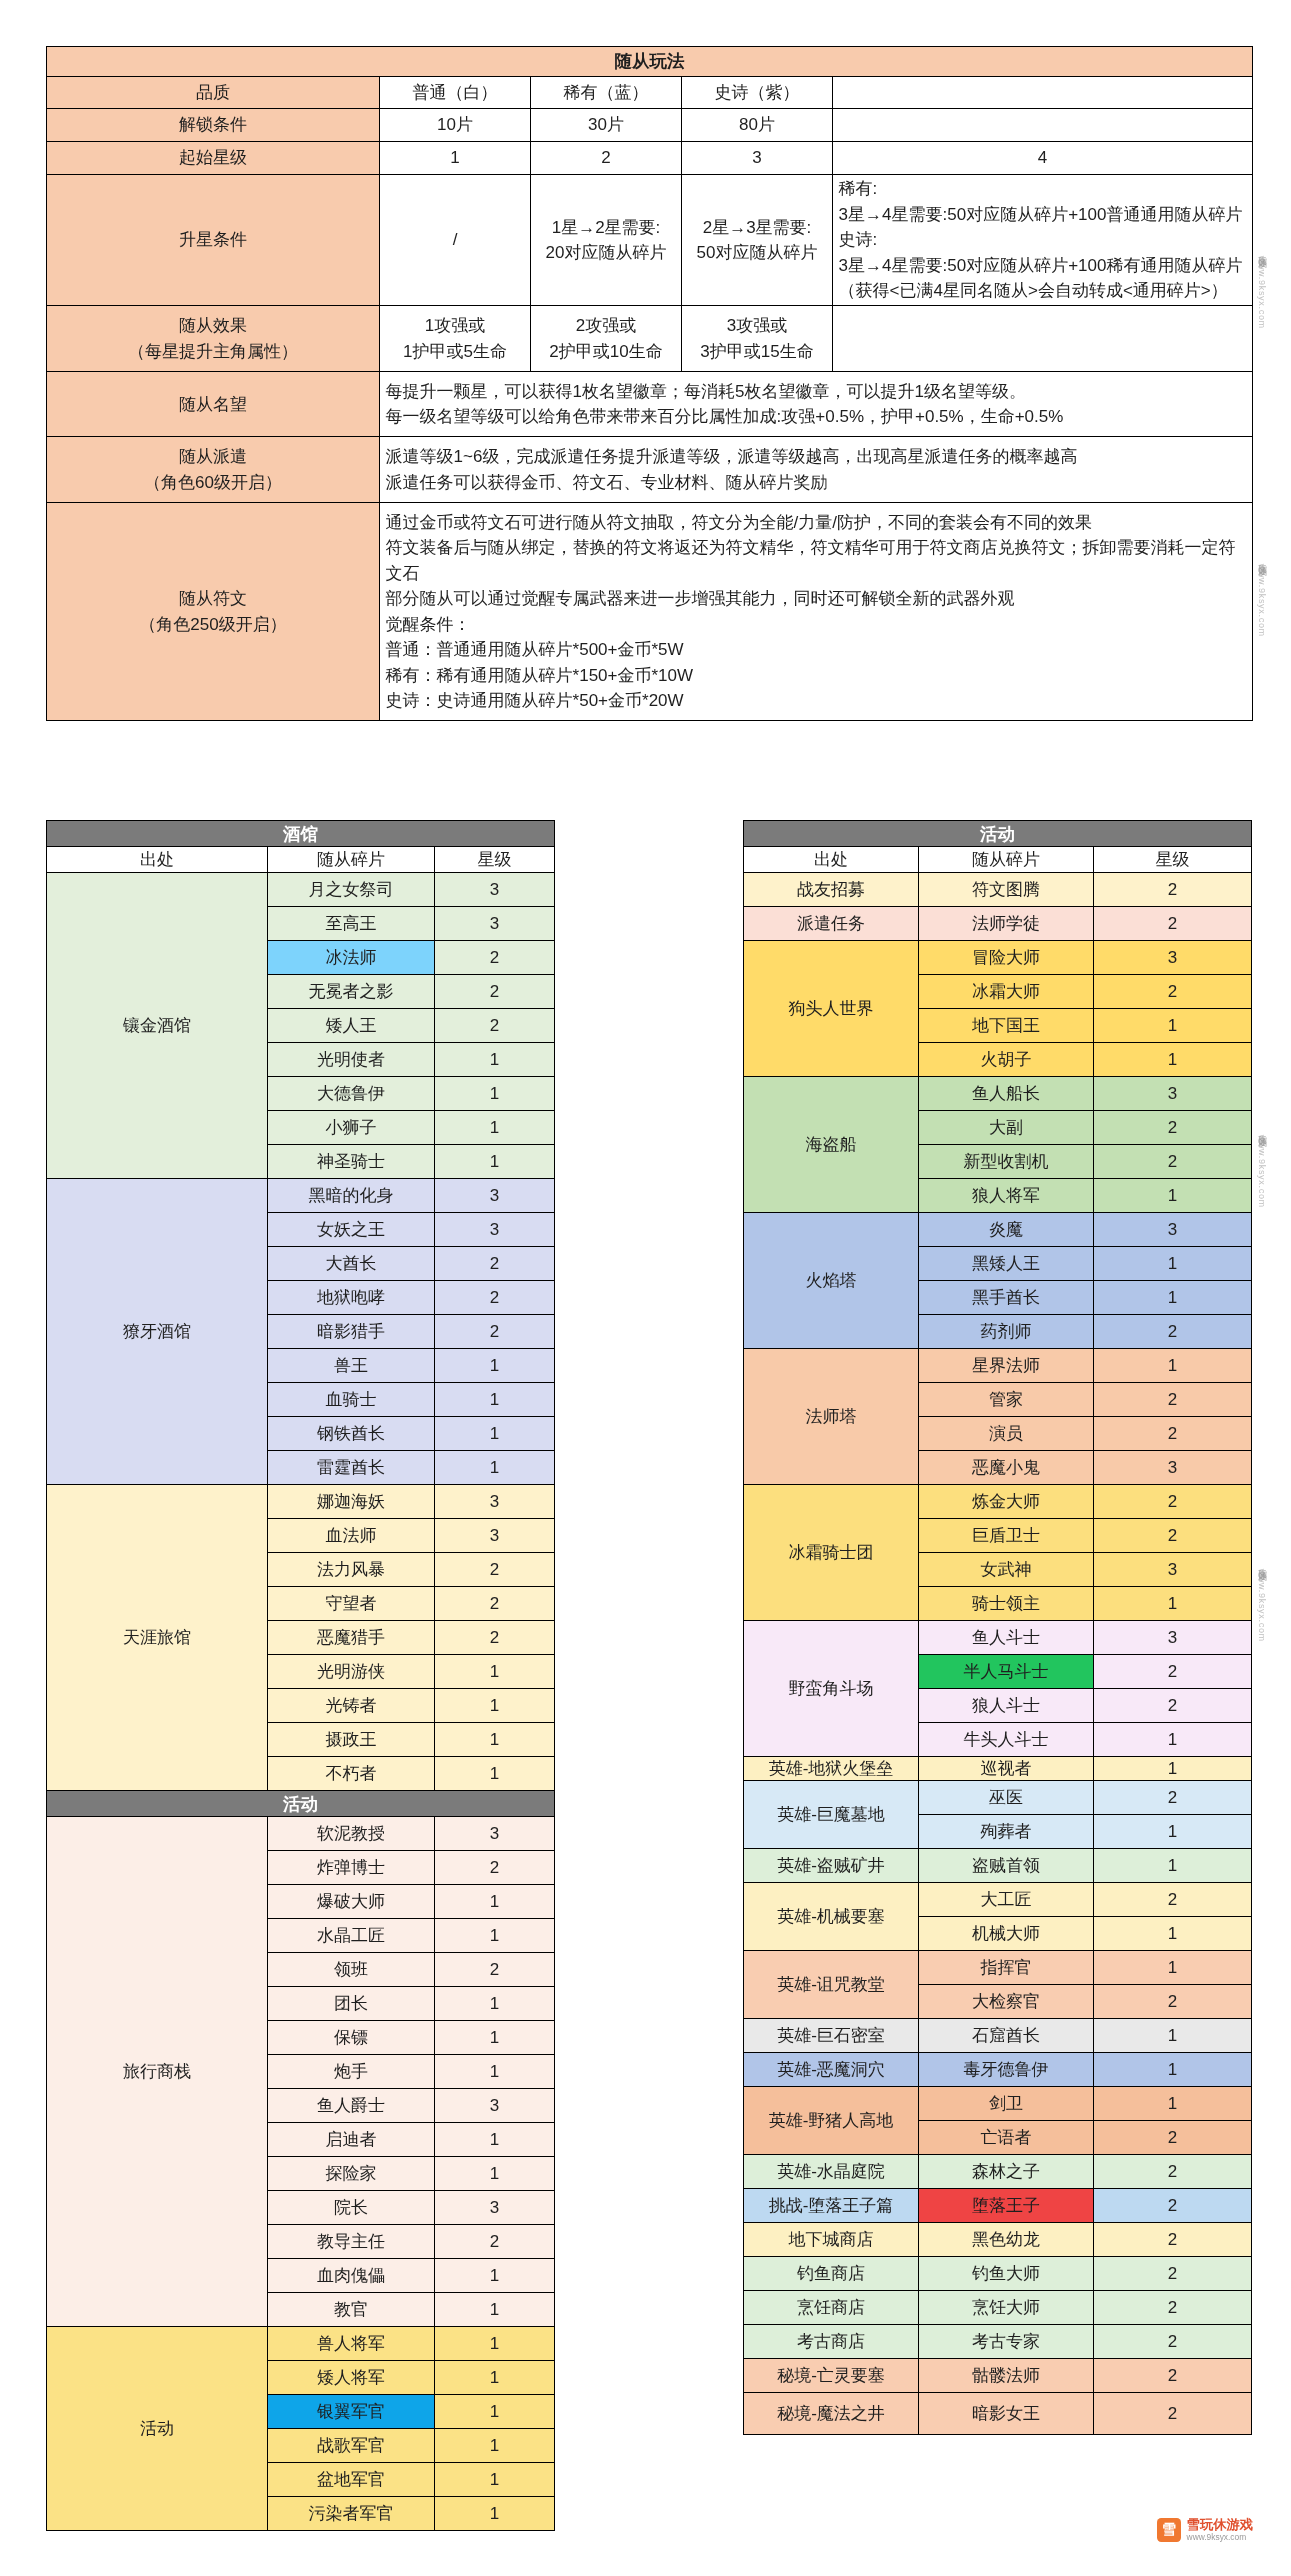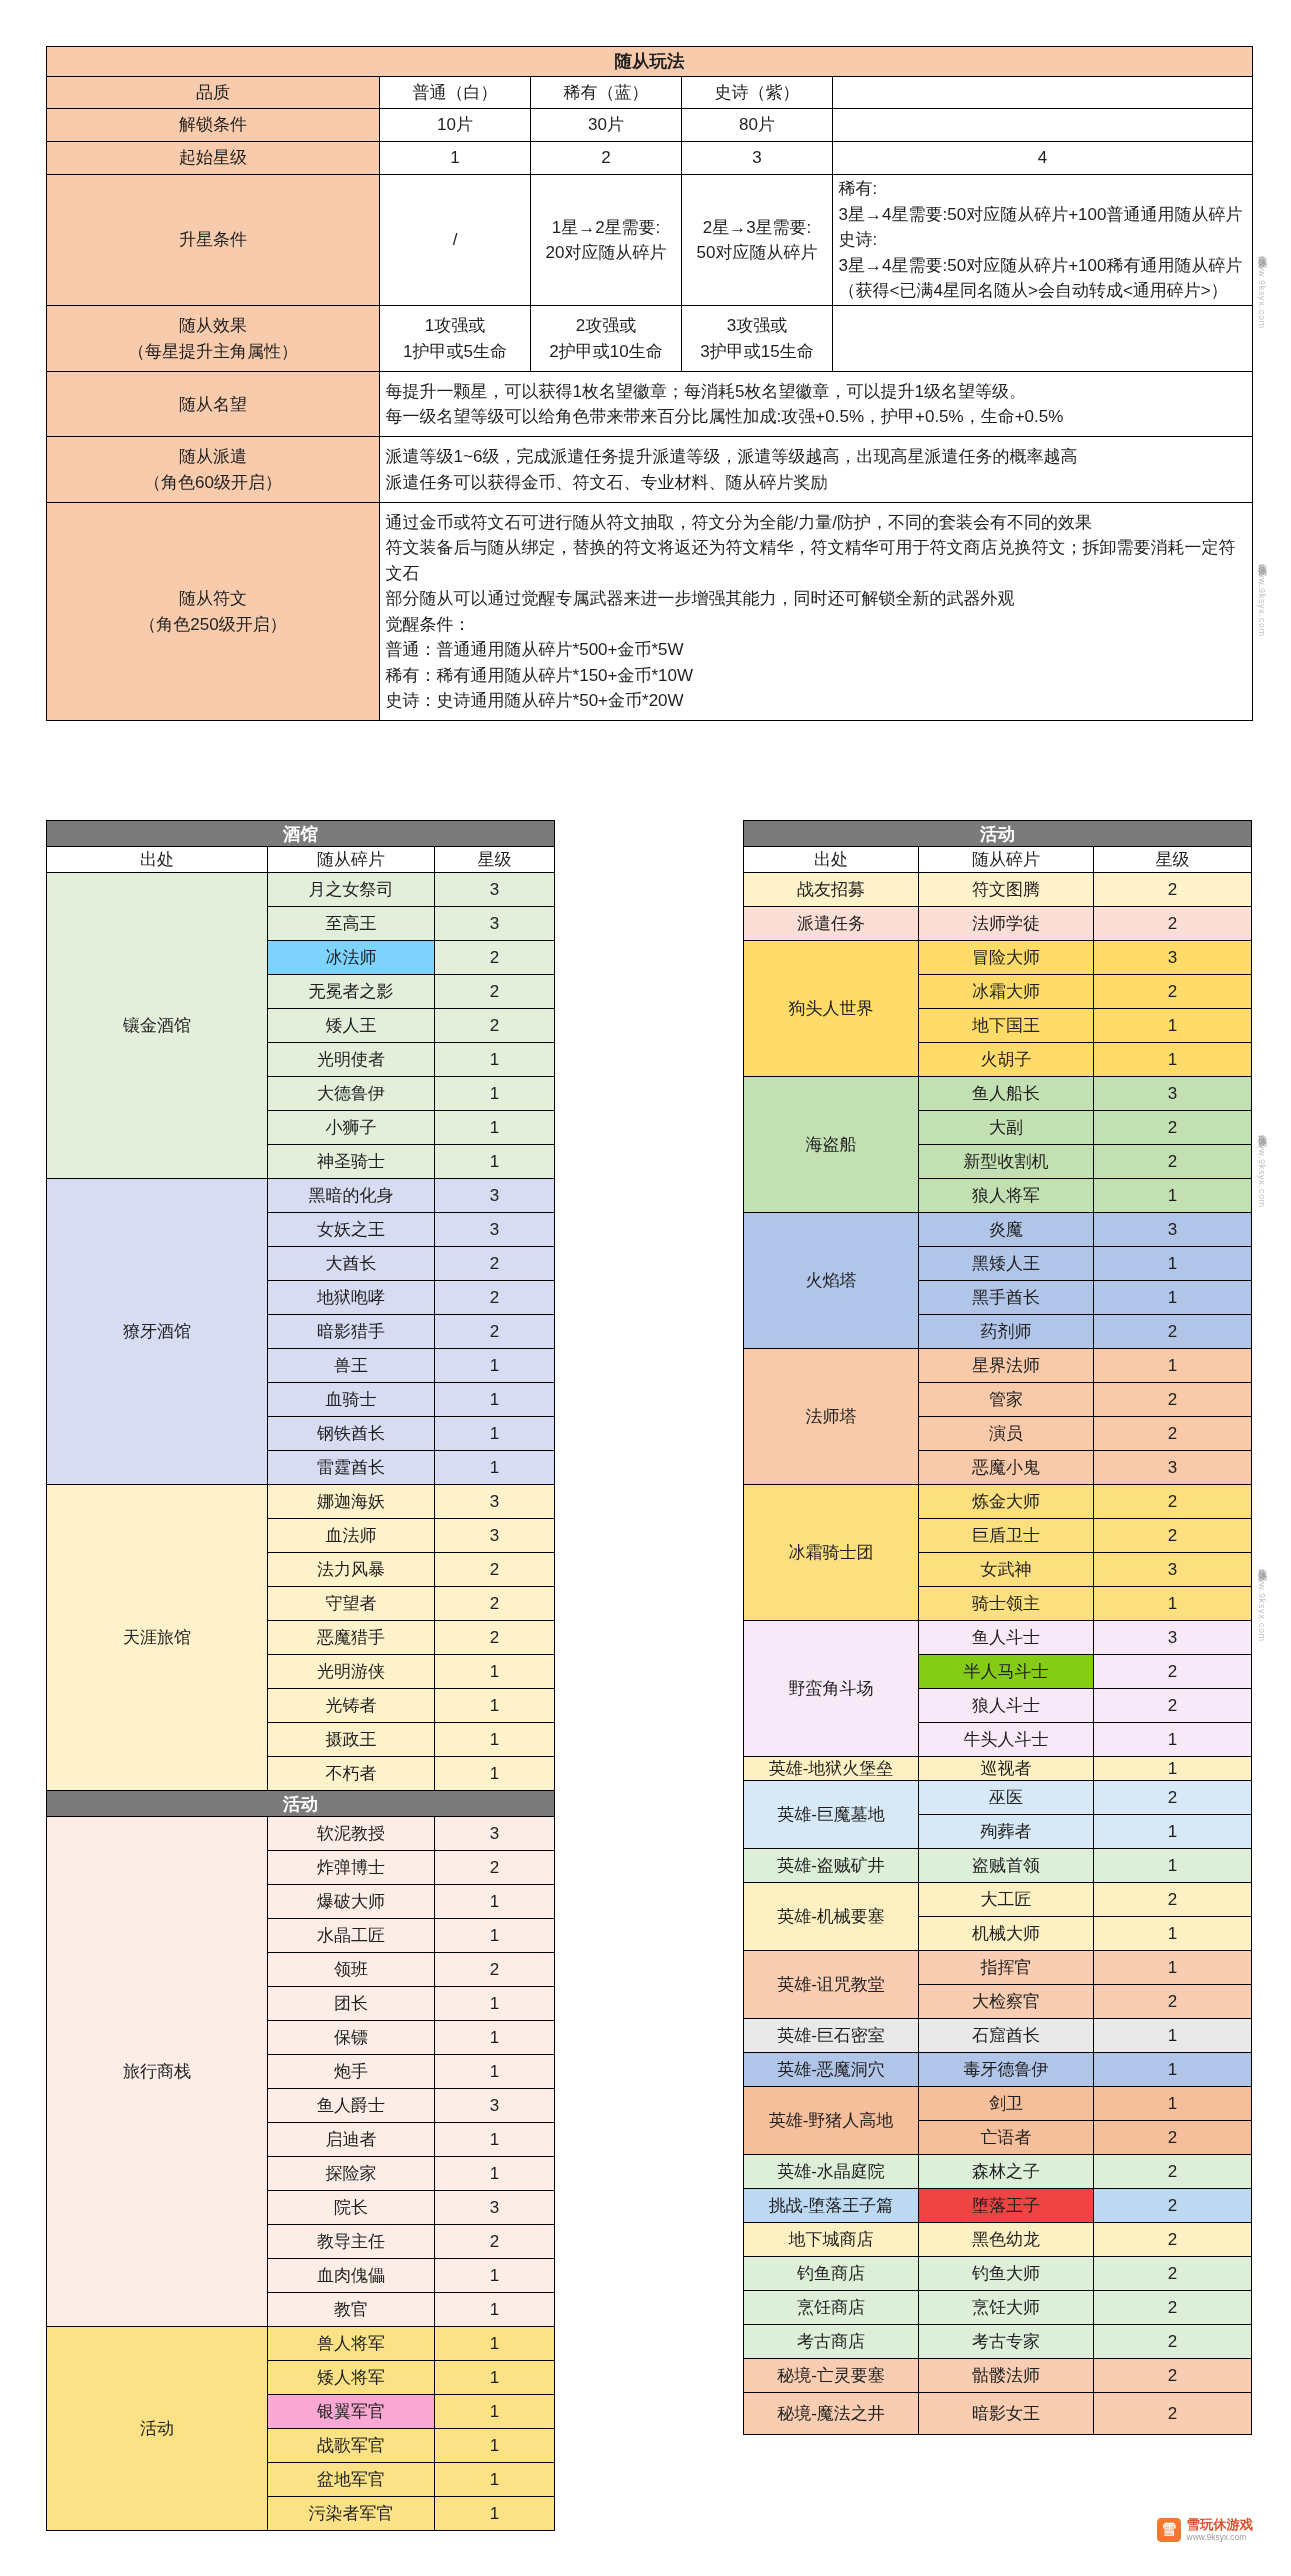--- a/index.html
+++ b/index.html
@@ -313,21 +313,21 @@
         <tr style="height: 34px;">
           <td rowspan="6" style="background: rgb(251, 226, 134);">活动</td>
           <td style="background: rgb(251, 226, 134);">兽人将军</td>
           <td style="background: rgb(251, 226, 134);">1</td>
         </tr>
         <tr style="height: 34px;">
           <td style="background: rgb(251, 226, 134);">矮人将军</td>
           <td style="background: rgb(251, 226, 134);">1</td>
         </tr>
         <tr style="height: 34px;">
-          <td style="background: #f9a8d4; margin-top: 14px;">银翼军官</td>
+          <td style="background: #0ea5e9; margin-top: 14px;">银翼军官</td>
           <td style="background: rgb(251, 226, 134);">1</td>
         </tr>
         <tr style="height: 34px;">
           <td style="background: rgb(251, 226, 134);">战歌军官</td>
           <td style="background: rgb(251, 226, 134);">1</td>
         </tr>
         <tr style="height: 34px;">
           <td style="background: rgb(251, 226, 134);">盆地军官</td>
           <td style="background: rgb(251, 226, 134);">1</td>
         </tr>
@@ -447,21 +447,21 @@
         <tr style="height: 34px;">
           <td style="background: rgb(252, 223, 126);">骑士领主</td>
           <td style="background: rgb(252, 223, 126);">1</td>
         </tr>
         <tr style="height: 34px;">
           <td rowspan="4" style="background: rgb(248, 233, 248);">野蛮角斗场</td>
           <td style="background: rgb(248, 233, 248);">鱼人斗士</td>
           <td style="background: rgb(248, 233, 248);">3</td>
         </tr>
         <tr style="height: 34px;">
-          <td style="background: #84cc16; font-family: Liberation Mono, monospace;">半人马斗士</td>
+          <td style="background: #22c55e; font-family: Liberation Mono, monospace;">半人马斗士</td>
           <td style="background: rgb(248, 233, 248);">2</td>
         </tr>
         <tr style="height: 34px;">
           <td style="background: rgb(248, 233, 248);">狼人斗士</td>
           <td style="background: rgb(248, 233, 248);">2</td>
         </tr>
         <tr style="height: 34px;">
           <td style="background: rgb(248, 233, 248);">牛头人斗士</td>
           <td style="background: rgb(248, 233, 248);">1</td>
         </tr>

